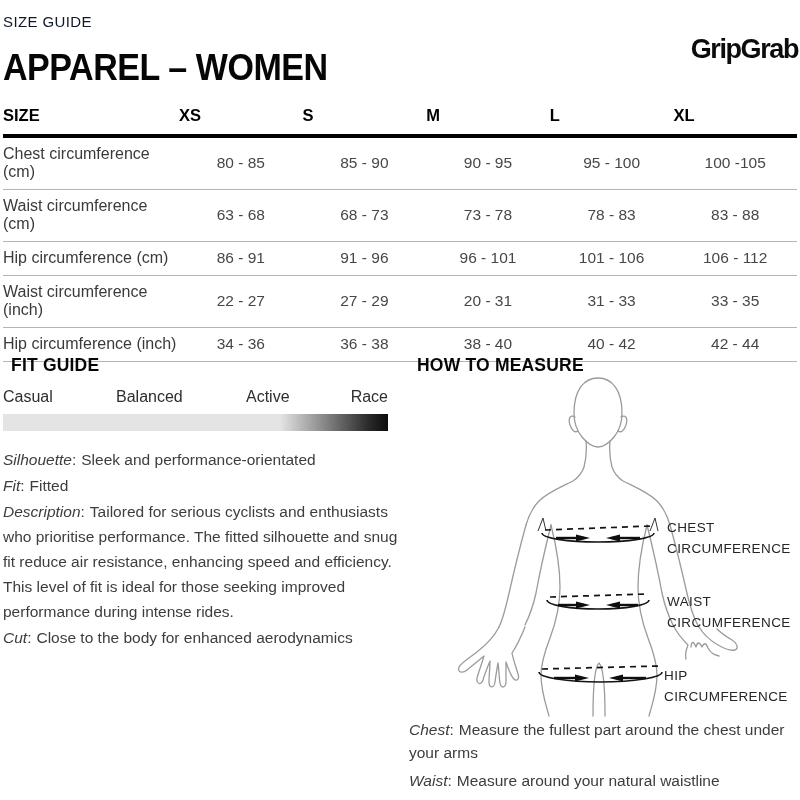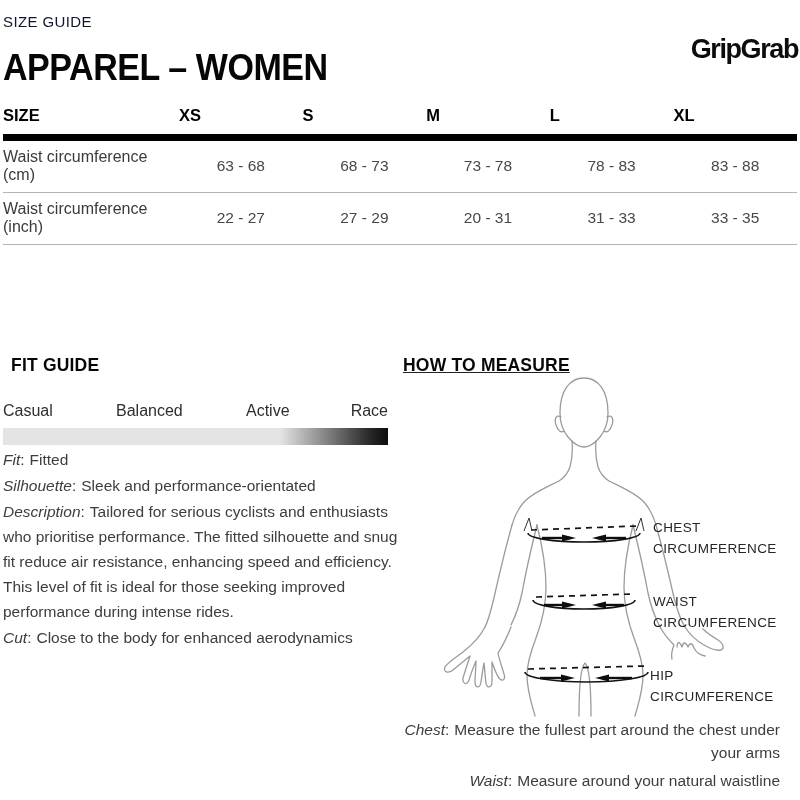--- a/index.html
+++ b/index.html
@@ -10,51 +10,51 @@
     -webkit-font-smoothing:antialiased;
   }
   
   .size-guide-label{position:absolute;left:3px;top:13px;font-size:15px;font-weight:500;letter-spacing:.4px;color:#0f172a;text-align:right;}
   .brand{position:absolute;right:2px;top:6px;font-size:27px;font-weight:800;letter-spacing:-1.4px;color:#0c0c0c;margin-top:28px;}
   .page-heading{position:absolute;left:3px;top:47px;margin:0;font-size:37px;font-weight:800;letter-spacing:-.5px;color:#060606;transform:scaleX(.92);transform-origin:left center;white-space:nowrap;}
 
   
   table.size-table{position:absolute;left:3px;top:101px;width:794px;border-collapse:collapse;table-layout:fixed;}
   table.size-table col.lbl{width:176px;}
-  thead tr{border-bottom:7px solid #000000;}
+  thead tr{border-bottom:4px solid #000000;}
   tbody tr{border-bottom:1px solid #b4b4b4;}
   tbody tr.strong-divider{border-top:2.6px solid #0a0a0a;}
   th{font-size:16.5px;font-weight:700;color:#000;text-align:left;padding:5px 0 9px;}
   th.lbl-h{text-align:left;}
   td{font-size:15.5px;color:#474747;text-align:center;padding:7px 0 8px;font-weight:400;}
   td.lbl{font-size:16px;color:#3a3a3a;text-align:left;}
 
   
   .section-title{margin:8px;font-size:17.5px;font-weight:800;letter-spacing:.2px;color:#070707;}
 
   
   .fit{position:absolute;left:3px;top:347px;width:406px;}
-  .fit-scale{position:relative;width:385px;height:20px;margin-top:26px;}
+  .fit-scale{position:relative;width:385px;height:20px;margin-top:12px;}
   .fit-scale span{position:absolute;top:0;font-size:16px;color:#2e2e2e;}
   .fs-0{left:0;} .fs-1{left:113px;} .fs-2{left:243px;} .fs-3{right:0;}
   .fit-bar{width:385px;height:17px;margin-top:6px;background:linear-gradient(to right,#e4e4e4 0%,#e4e4e4 72%,#2a2a2a 95%,#0c0c0c 100%);}
   .fit-details{position:absolute;left:0;top:100px;width:406px;}
   .fit-details p,.instructions p{margin:0 0 1px;font-size:15.5px;line-height:25px;color:#3d3d3d;}
   .detail-label{font-style:italic;}
   .sep{margin-right:5px;}
 
   
-  .how-to{position:absolute;left:395px;top:347px;width:385px;height:453px;text-decoration:underline;}
+  .how-to{position:absolute;left:409px;top:347px;width:385px;height:453px;}
   .figure-wrap{position:absolute;left:30px;top:28px;width:340px;height:342px;}
   .measure-label{position:absolute;width:138px;font-size:13.5px;line-height:21px;letter-spacing:.4px;color:#262626;font-weight:500;}
   .ml-chest{left:258px;top:170px;}
   .ml-waist{left:258px;top:244px;}
   .ml-hip{left:255px;top:318px;}
   .instructions{position:absolute;left:0;top:371px;width:385px;}
-  .instructions p{line-height:23px;margin:0 0 5px;text-align:right;}
+  .instructions p{line-height:23px;margin:0 0 5px;}
 
   svg .sketch{stroke:#9b9b9b;stroke-width:1.3;fill:none;stroke-linecap:round;stroke-linejoin:round;}
   svg .ring{stroke:#141414;stroke-width:1.6;fill:none;}
   svg .dash{stroke:#141414;stroke-width:1.7;fill:none;stroke-dasharray:6 5;}
   svg .arrow{stroke:#0e0e0e;stroke-width:2.4;fill:none;}
   svg .head{fill:#0e0e0e;stroke:none;}
   svg .spike{stroke:#333;stroke-width:1;fill:none;}
 </style>
 </head>
 <body>
@@ -79,50 +79,74 @@
         <th class="lbl-h">SIZE</th>
         <th>XS</th>
         <th>S</th>
         <th>M</th>
         <th>L</th>
         <th>XL</th>
       </tr>
     </thead>
     <tbody>
       <tr>
+        <td class="lbl">Chest circumference (cm)</td>
+        <td>80 - 85</td>
+        <td>85 - 90</td>
+        <td>90 - 95</td>
+        <td>95 - 100</td>
+        <td>100 -105</td>
+      </tr>
+      <tr>
         <td class="lbl">Waist circumference (cm)</td>
         <td>63 - 68</td>
         <td>68 - 73</td>
         <td>73 - 78</td>
         <td>78 - 83</td>
         <td>83 - 88</td>
       </tr>
       <tr>
+        <td class="lbl">Hip circumference (cm)</td>
+        <td>86 - 91</td>
+        <td>91 - 96</td>
+        <td>96 - 101</td>
+        <td>101 - 106</td>
+        <td>106 - 112</td>
+      </tr>
+      <tr>
         <td class="lbl">Waist circumference (inch)</td>
         <td>22 - 27</td>
         <td>27 - 29</td>
         <td>20 - 31</td>
         <td>31 - 33</td>
         <td>33 - 35</td>
+      </tr>
+      <tr>
+        <td class="lbl">Hip circumference (inch)</td>
+        <td>34 - 36</td>
+        <td>36 - 38</td>
+        <td>38 - 40</td>
+        <td>40 - 42</td>
+        <td>42 - 44</td>
       </tr>
     </tbody>
   </table>
 
   <section class="fit">
     <h2 class="section-title">FIT GUIDE</h2>
     <div class="fit-scale">
       <span class="fs-0">Casual</span>
       <span class="fs-1">Balanced</span>
       <span class="fs-2">Active</span>
       <span class="fs-3">Race</span>
     </div>
     <div class="fit-bar"></div>
     <div class="fit-details">
+      <p><span class="detail-label">Silhouette</span><span class="sep">:</span><span>Sleek and performance-orientated</span></p>
       <p><span class="detail-label">Fit</span><span class="sep">:</span><span>Fitted</span></p>
-      <p><span class="detail-label">Silhouette</span><span class="sep">:</span><span>Sleek and performance-orientated</span></p>
       <p><span class="detail-label">Description</span><span class="sep">:</span><span>Tailored for serious cyclists and enthusiasts who prioritise performance. The fitted silhouette and snug fit reduce air resistance, enhancing speed and efficiency. This level of fit is ideal for those seeking improved performance during intense rides.</span></p>
       <p><span class="detail-label">Cut</span><span class="sep">:</span><span>Close to the body for enhanced aerodynamics</span></p>
     </div>
   </section>
 
   <section class="how-to">
     <h2 class="section-title">HOW TO MEASURE</h2>
 
     <div class="figure-wrap">
       <svg width="340" height="342" viewBox="0 0 340 342">

